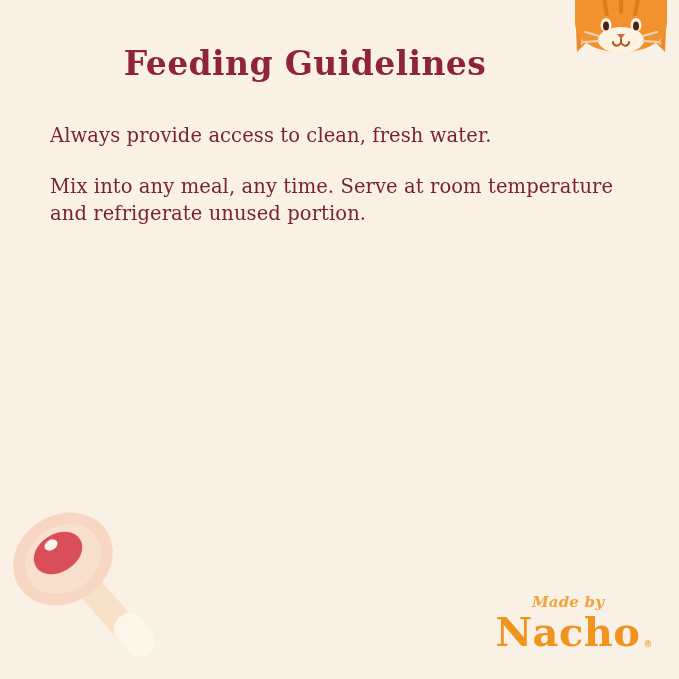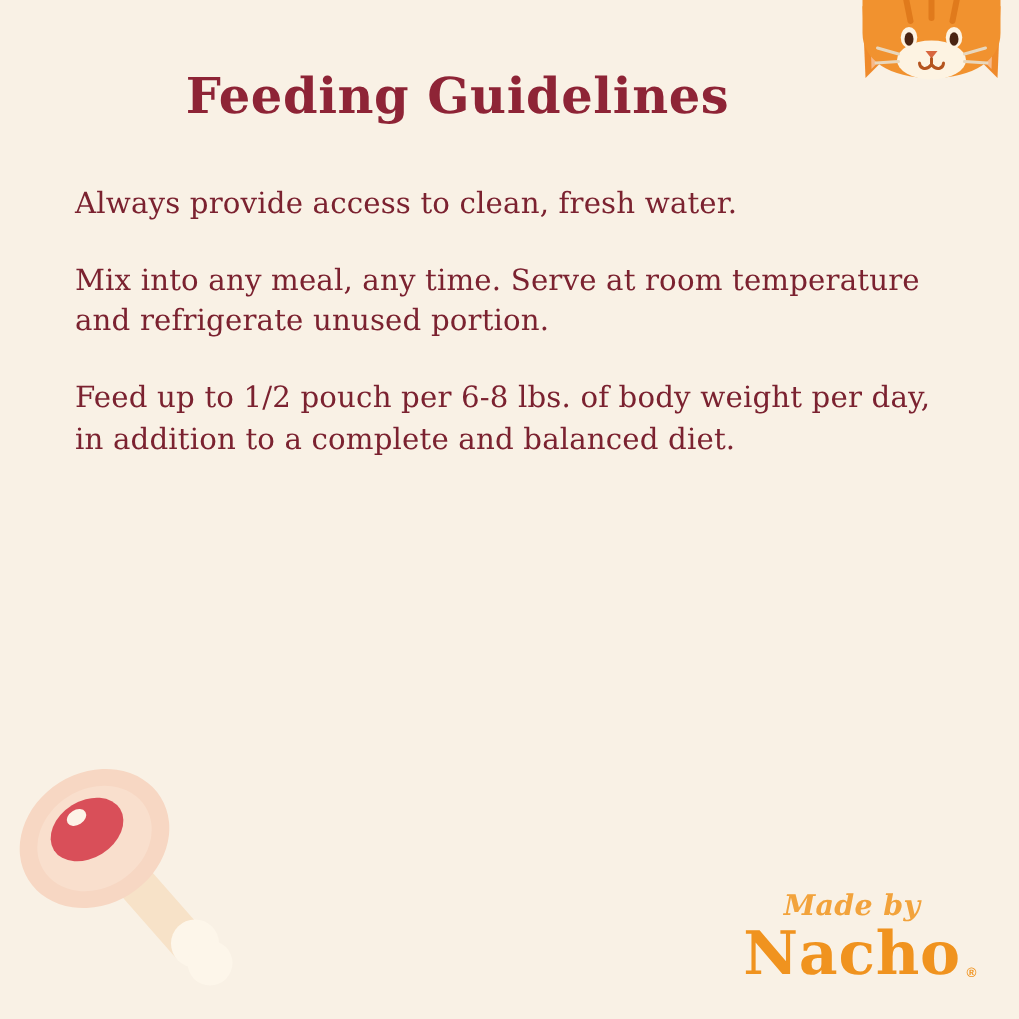--- a/index.html
+++ b/index.html
@@ -78,21 +78,21 @@
     right: 22px;
     bottom: 22px;
     width: 178px;
     height: 62px;
     text-align: center;
   }
   .brand-made {
     font-family: "DejaVu Serif", serif;
     font-style: italic;
     font-weight: 700;
-    font-size: 19px;
+    font-size: 15px;
     color: #f2a33c;
     letter-spacing: 0.2px;
     line-height: 1;
     margin-bottom: 2px;
   }
   .brand-name {
     font-family: "DejaVu Serif", serif;
     font-weight: 700;
     font-size: 40px;
     line-height: 1;
@@ -142,21 +142,20 @@
       <path d="M26 36 L12 32 M26 41 L11 42" stroke="#e8d7bd" stroke-width="2" stroke-linecap="round"></path>
       <path d="M70 36 L84 32 M70 41 L85 42" stroke="#e8d7bd" stroke-width="2" stroke-linecap="round"></path>
     </svg>
   </div>
 
   <div class="title">Feeding Guidelines</div>
 
   <div class="body-copy">
     <p class="para">Always provide access to clean, fresh water.</p>
     <p class="para">Mix into any meal, any time. Serve at room temperature and refrigerate unused portion.</p>
-    <p class="para">Feed up to 1/2 pouch per 6-8 lbs. of body weight per day, in addition to a complete and balanced diet.</p>
   </div>
 
   <div class="drumstick">
     <svg viewBox="0 0 168 160" width="168" height="160" xmlns="http://www.w3.org/2000/svg">
 
       <path d="M60 52 L118 118" stroke="#f7e2c8" stroke-width="26" stroke-linecap="round" fill="none"></path>
 
       <circle cx="122" cy="118" r="16" fill="#fdf6ea"></circle>
       <circle cx="132" cy="131" r="15" fill="#fdf6ea"></circle>
 

